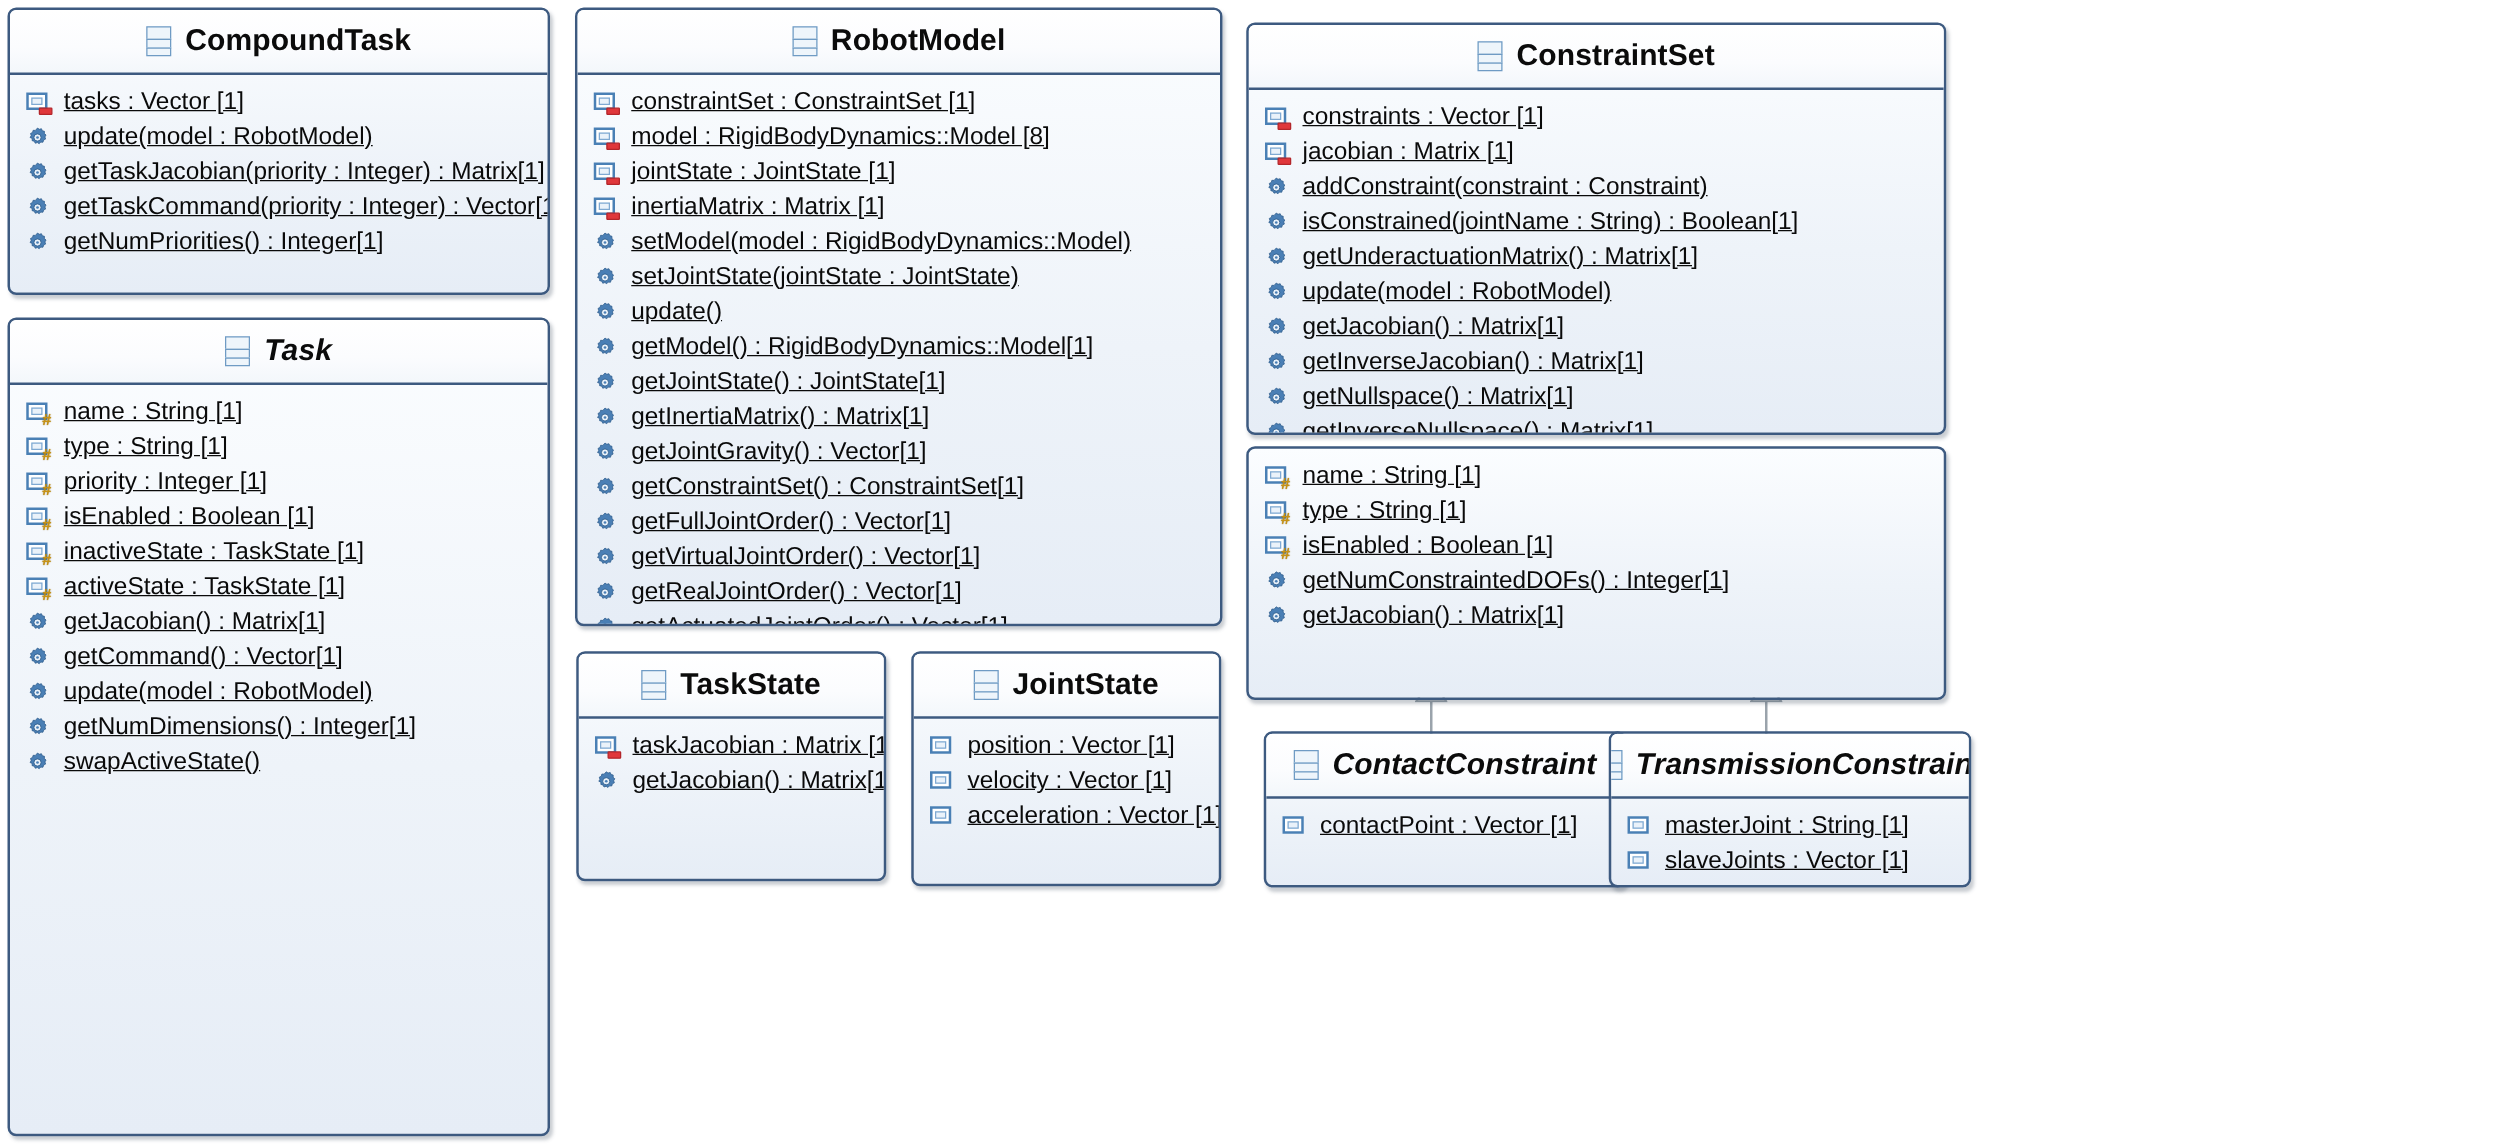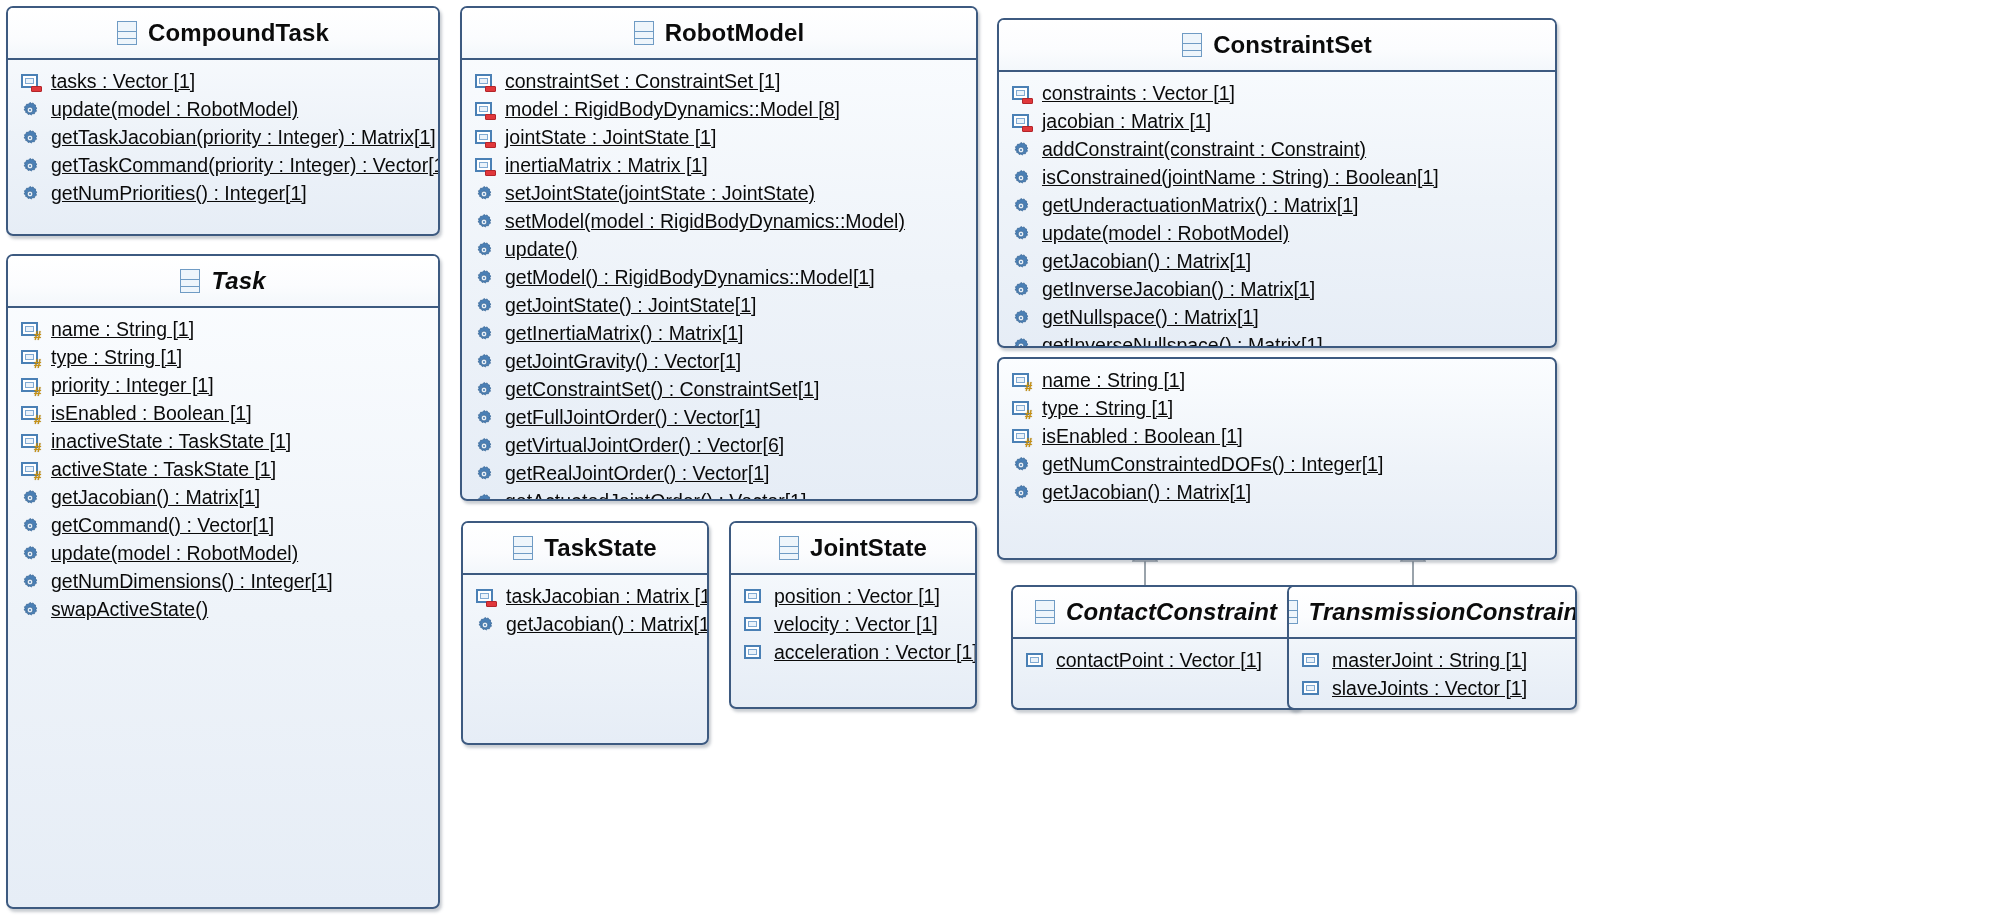--- a/index.html
+++ b/index.html
@@ -416,44 +416,44 @@
       <div class="uml-member">
           <span class="icon">
             <svg class="gear" viewBox="0 0 20 20">
               <g fill="#4a7fb5" stroke="#2f5d8c" stroke-width="0.7">
                 <path d="M10 1.6l1.6 1.1 1.9-.5.8 1.8 1.9.5-.1 2 1.5 1.3-1 1.7.6 1.9-1.8.9-.5 1.9-2-.1-1.4 1.4-1.6-1-1.9.6-.9-1.8-1.9-.5.1-2L3.4 10l1-1.7-.6-1.9 1.8-.9.5-1.9 2 .1z"></path>
               </g>
               <circle cx="10" cy="10" r="3.2" fill="#e9f1f9" stroke="#2f5d8c" stroke-width="0.8"></circle>
               <circle cx="10" cy="10" r="1.2" fill="#4a7fb5"></circle>
             </svg>
           </span>
+          <span class="uml-member-label">setModel(model : RigidBodyDynamics::Model)</span>
+        </div>
+      <div class="uml-member">
+          <span class="icon">
+            <svg class="gear" viewBox="0 0 20 20">
+              <g fill="#4a7fb5" stroke="#2f5d8c" stroke-width="0.7">
+                <path d="M10 1.6l1.6 1.1 1.9-.5.8 1.8 1.9.5-.1 2 1.5 1.3-1 1.7.6 1.9-1.8.9-.5 1.9-2-.1-1.4 1.4-1.6-1-1.9.6-.9-1.8-1.9-.5.1-2L3.4 10l1-1.7-.6-1.9 1.8-.9.5-1.9 2 .1z"></path>
+              </g>
+              <circle cx="10" cy="10" r="3.2" fill="#e9f1f9" stroke="#2f5d8c" stroke-width="0.8"></circle>
+              <circle cx="10" cy="10" r="1.2" fill="#4a7fb5"></circle>
+            </svg>
+          </span>
           <span class="uml-member-label">setJointState(jointState : JointState)</span>
         </div>
       <div class="uml-member">
           <span class="icon">
             <svg class="gear" viewBox="0 0 20 20">
               <g fill="#4a7fb5" stroke="#2f5d8c" stroke-width="0.7">
                 <path d="M10 1.6l1.6 1.1 1.9-.5.8 1.8 1.9.5-.1 2 1.5 1.3-1 1.7.6 1.9-1.8.9-.5 1.9-2-.1-1.4 1.4-1.6-1-1.9.6-.9-1.8-1.9-.5.1-2L3.4 10l1-1.7-.6-1.9 1.8-.9.5-1.9 2 .1z"></path>
               </g>
               <circle cx="10" cy="10" r="3.2" fill="#e9f1f9" stroke="#2f5d8c" stroke-width="0.8"></circle>
               <circle cx="10" cy="10" r="1.2" fill="#4a7fb5"></circle>
             </svg>
           </span>
-          <span class="uml-member-label">setModel(model : RigidBodyDynamics::Model)</span>
-        </div>
-      <div class="uml-member">
-          <span class="icon">
-            <svg class="gear" viewBox="0 0 20 20">
-              <g fill="#4a7fb5" stroke="#2f5d8c" stroke-width="0.7">
-                <path d="M10 1.6l1.6 1.1 1.9-.5.8 1.8 1.9.5-.1 2 1.5 1.3-1 1.7.6 1.9-1.8.9-.5 1.9-2-.1-1.4 1.4-1.6-1-1.9.6-.9-1.8-1.9-.5.1-2L3.4 10l1-1.7-.6-1.9 1.8-.9.5-1.9 2 .1z"></path>
-              </g>
-              <circle cx="10" cy="10" r="3.2" fill="#e9f1f9" stroke="#2f5d8c" stroke-width="0.8"></circle>
-              <circle cx="10" cy="10" r="1.2" fill="#4a7fb5"></circle>
-            </svg>
-          </span>
           <span class="uml-member-label">update()</span>
         </div>
       <div class="uml-member">
           <span class="icon">
             <svg class="gear" viewBox="0 0 20 20">
               <g fill="#4a7fb5" stroke="#2f5d8c" stroke-width="0.7">
                 <path d="M10 1.6l1.6 1.1 1.9-.5.8 1.8 1.9.5-.1 2 1.5 1.3-1 1.7.6 1.9-1.8.9-.5 1.9-2-.1-1.4 1.4-1.6-1-1.9.6-.9-1.8-1.9-.5.1-2L3.4 10l1-1.7-.6-1.9 1.8-.9.5-1.9 2 .1z"></path>
               </g>
               <circle cx="10" cy="10" r="3.2" fill="#e9f1f9" stroke="#2f5d8c" stroke-width="0.8"></circle>
               <circle cx="10" cy="10" r="1.2" fill="#4a7fb5"></circle>
@@ -524,21 +524,21 @@
       <div class="uml-member">
           <span class="icon">
             <svg class="gear" viewBox="0 0 20 20">
               <g fill="#4a7fb5" stroke="#2f5d8c" stroke-width="0.7">
                 <path d="M10 1.6l1.6 1.1 1.9-.5.8 1.8 1.9.5-.1 2 1.5 1.3-1 1.7.6 1.9-1.8.9-.5 1.9-2-.1-1.4 1.4-1.6-1-1.9.6-.9-1.8-1.9-.5.1-2L3.4 10l1-1.7-.6-1.9 1.8-.9.5-1.9 2 .1z"></path>
               </g>
               <circle cx="10" cy="10" r="3.2" fill="#e9f1f9" stroke="#2f5d8c" stroke-width="0.8"></circle>
               <circle cx="10" cy="10" r="1.2" fill="#4a7fb5"></circle>
             </svg>
           </span>
-          <span class="uml-member-label">getVirtualJointOrder() : Vector[6]</span>
+          <span class="uml-member-label">getVirtualJointOrder() : Vector[1]</span>
         </div>
       <div class="uml-member">
           <span class="icon">
             <svg class="gear" viewBox="0 0 20 20">
               <g fill="#4a7fb5" stroke="#2f5d8c" stroke-width="0.7">
                 <path d="M10 1.6l1.6 1.1 1.9-.5.8 1.8 1.9.5-.1 2 1.5 1.3-1 1.7.6 1.9-1.8.9-.5 1.9-2-.1-1.4 1.4-1.6-1-1.9.6-.9-1.8-1.9-.5.1-2L3.4 10l1-1.7-.6-1.9 1.8-.9.5-1.9 2 .1z"></path>
               </g>
               <circle cx="10" cy="10" r="3.2" fill="#e9f1f9" stroke="#2f5d8c" stroke-width="0.8"></circle>
               <circle cx="10" cy="10" r="1.2" fill="#4a7fb5"></circle>
             </svg>
@@ -553,21 +553,21 @@
               </g>
               <circle cx="10" cy="10" r="3.2" fill="#e9f1f9" stroke="#2f5d8c" stroke-width="0.8"></circle>
               <circle cx="10" cy="10" r="1.2" fill="#4a7fb5"></circle>
             </svg>
           </span>
           <span class="uml-member-label">getActuatedJointOrder() : Vector[1]</span>
         </div>
     </div>
   </div>
 
-  <div class="uml-class" style="left:461px; top:521px; width:248px; height:224px;">
+  <div class="uml-class" style="left:461px; top:521px; width:248px; height:184px;">
     <div class="uml-header">
       <span class="class-glyph">
           <i class="r1"></i>
           <i class="r2"></i>
           <i class="r3"></i>
         </span>
       <span class="uml-title">TaskState</span>
     </div>
     <div class="uml-body">
       <div class="uml-member">

